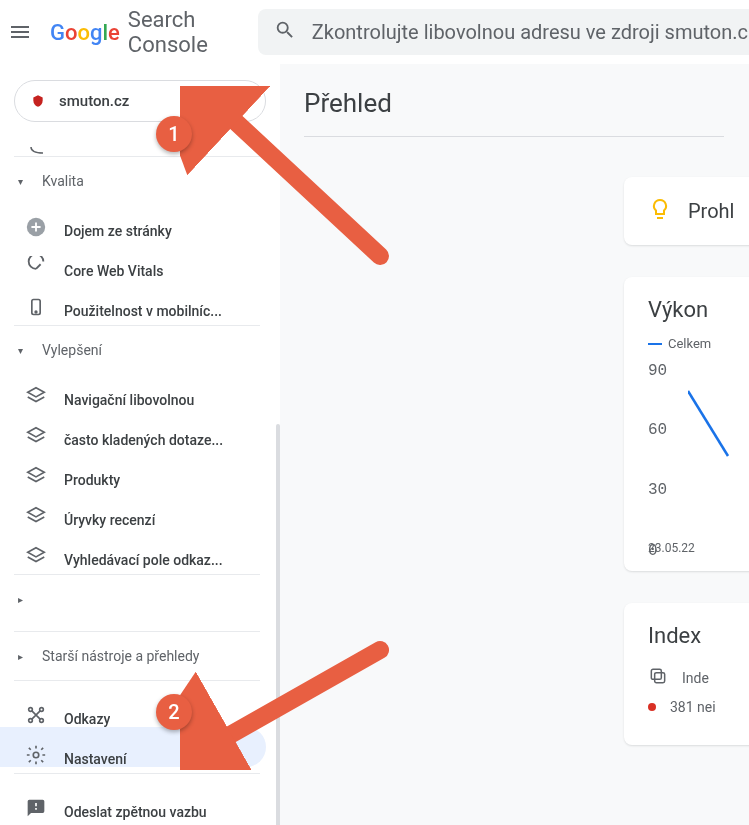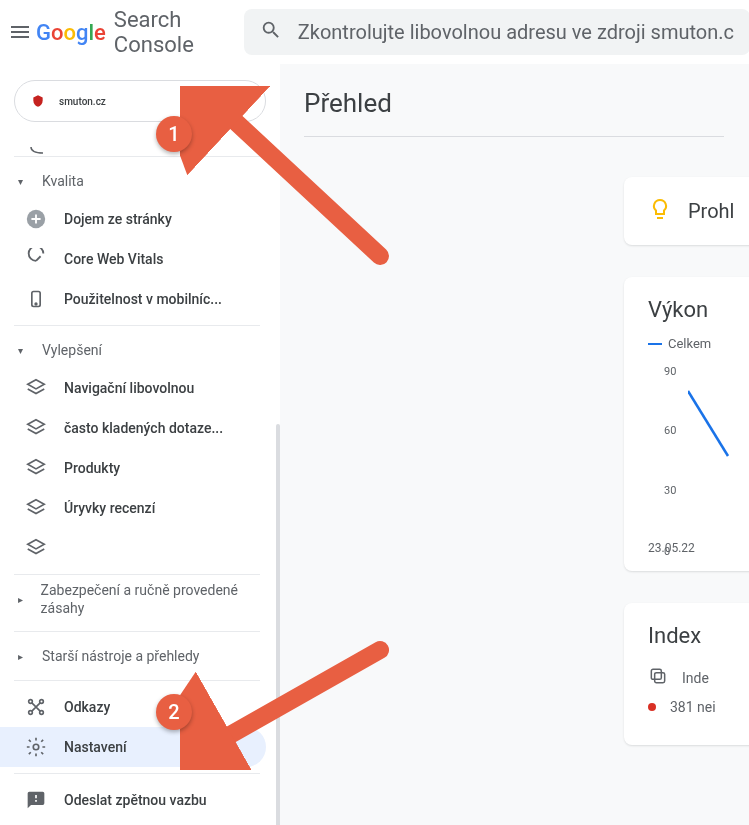--- a/index.html
+++ b/index.html
@@ -29,20 +29,21 @@
     gap: 4px;
   }
   .hamburger {
     width: 48px; height: 48px; border-radius: 50%;
     display:flex; align-items:center; justify-content:center;
     color: var(--grey-text);
   }
   .logo {
     display:flex; align-items:center; gap:4px;
     font-size: 22px;
+    margin-left: 14px;
   }
   .logo .g { font-weight: 500; }
   .logo .g1{color:#4285F4;} .logo .g2{color:#EA4335;}
   .logo .g3{color:#FBBC05;} .logo .g4{color:#4285F4;}
   .logo .g5{color:#34A853;} .logo .g6{color:#EA4335;}
   .logo .prod { color: var(--grey-text); font-weight: 400; margin-left:4px;}
   .search-box {
     margin-left: 46px;
     flex: 1;
     height: 46px;
@@ -67,42 +68,42 @@
     overflow-y: auto;
     position:relative;
   }
   .property-selector {
     margin: 8px 14px 18px 14px;
     height: 42px;
     border: 1px solid var(--border-grey);
     border-radius: 24px;
     display:flex; align-items:center;
     padding: 0 14px;
-    font-size: 10px;
+    font-size: 15px;
   }
   .property-selector .favicon {
     width:18px;height:18px;border-radius:3px;background:#fff;
     display:flex;align-items:center;justify-content:center;
     margin-right:12px;
   }
   .property-selector .favicon svg { width:14px;height:14px;}
   .property-selector .dom { flex:1; color:var(--dark-text); font-weight:500;}
   .property-selector .chev { color: var(--grey-text); }
   .nav-sep { border-top:1px solid #e8eaed; margin: 6px 0 6px 14px; width: 246px;}
 
   .nav-header {
     display:flex; align-items:center;
     height: 36px; padding: 0 14px 0 18px;
     font-size: 14px; color: var(--grey-text);
   }
   .nav-header .chev { width:18px; display:flex; color: var(--grey-text); margin-right:6px; font-size:10px;}
   .nav-header.nopad { padding-left: 30px; }
 
   .nav-item {
-    display:flex; align-items:center;
+    display:flex; align-items:flex-end;
     height: 40px;
     padding: 0 14px 0 24px;
     border-radius: 0 20px 20px 0;
     margin-right: 14px;
     font-size: 14px; font-weight:500;
     color: var(--dark-text);
     cursor: pointer;
   }
   .nav-item .icon {
     width: 24px; height:24px;
@@ -132,21 +133,21 @@
     min-width: 200px;
   }
   .tip-card { display:flex; align-items:center; gap:16px; margin-top:40px;}
   .tip-card .bulb { color:#fbbc04; }
   .tip-card .txt { font-size:20px; color:var(--dark-text); }
 
   .perf-card h3 { margin:0 0 14px 0; font-size:22px; font-weight:400;}
   .legend { display:flex; align-items:center; gap:6px; font-size:13px; color:var(--grey-text);}
   .legend .dash { width:14px;height:2px;background:var(--blue);}
   .chart { margin-top: 20px; position:relative; height: 180px; width: 80px;}
-  .tick { position:absolute; left:16px; font-size:11px; color:var(--grey-text); transform:translateY(-50%);}
+  .tick { position:absolute; left:0; font-size:16px; color:var(--grey-text); transform:translateY(-50%);font-family:Liberation Mono, monospace;}
   .svg-line { position:absolute; left: 40px; top:0; height:170px; width:60px;}
   .xtick { position:absolute; left:0; bottom:-4px; font-size:12px; color:var(--grey-text);}
 
   .index-card h3 { margin:0 0 18px 0; font-size:22px; font-weight:400;}
   .index-row { display:flex; align-items:center; gap:14px; font-size:14px; color:var(--grey-text); margin-bottom:10px;}
   .index-row .dot{ width:8px;height:8px;border-radius:50%; background:#d93025;}
 
   
   .scroll-hint{
     position:absolute; right:0; top:360px; width:4px; height:430px;
@@ -288,27 +289,27 @@
       </span>
       <span class="label">Úryvky recenzí</span>
     </div>
     <div class="nav-item">
       <span class="icon">
         <svg width="22" height="22" viewBox="0 0 24 24" fill="none" stroke="currentColor" stroke-width="1.8">
             <path d="M12 3l9 5-9 5-9-5z"></path>
             <path d="M3 13l9 5 9-5"></path>
           </svg>
       </span>
+      <span class="label">Vyhledávací pole odkaz...</span>
     </div>
 
     <div class="nav-sep"></div>
 
     <div class="nav-header nopad">
       <span class="chev" style="margin-left:-12px;">▸</span>
-      <span style="line-height:1.3">Zabezpečení a ručně provedené zásahy</span>
     </div>
     <div style="height:8px"></div>
     <div class="nav-sep"></div>
 
     <div class="nav-header nopad">
       <span class="chev" style="margin-left:-12px;">▸</span>
       <span>Starší nástroje a přehledy</span>
     </div>
 
     <div class="nav-sep"></div>

